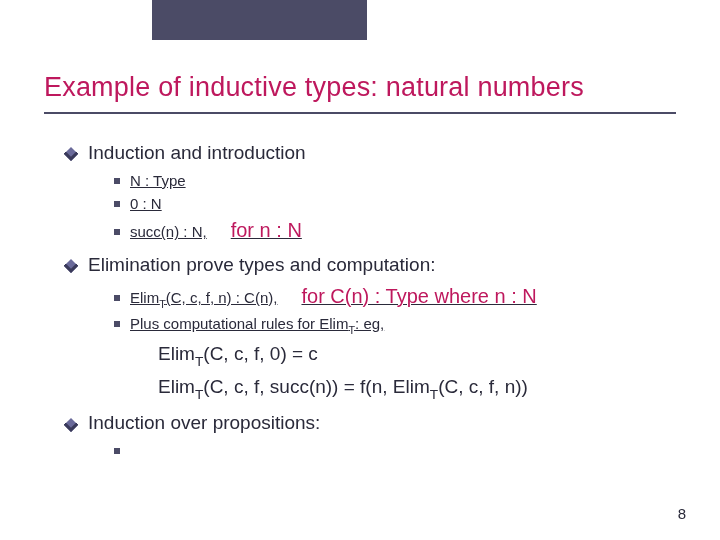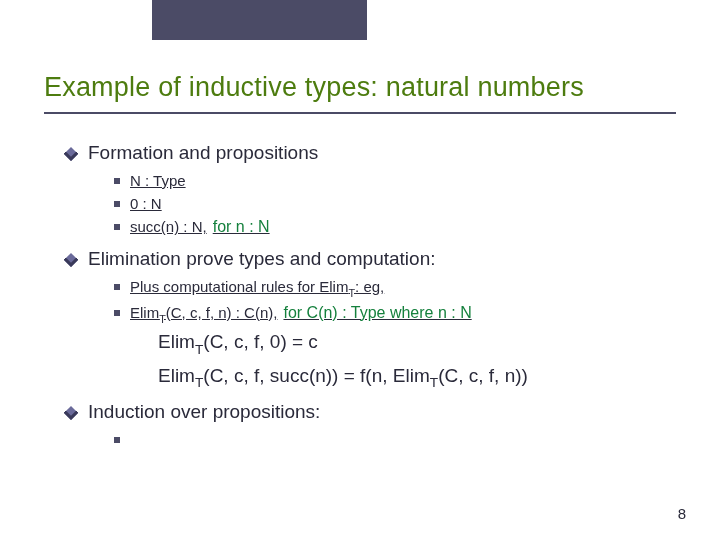--- a/index.html
+++ b/index.html
@@ -28,21 +28,21 @@
     width: 720px;
     height: 540px;
     box-sizing: border-box;
   }
   .title {
     position: absolute;
     top: 72px;
     left: 44px;
     font-size: 27px;
     font-weight: 400;
-    color: #4d7c0f;
+    color: #be185d;
     letter-spacing: 0.2px;
   }
   .hr {
     position: absolute;
     top: 112px;
     left: 44px;
     width: 632px;
     height: 2px;
     background: #4b4b66;
   }
@@ -92,23 +92,23 @@
     font-size: 19px;
     line-height: 1.5;
   }
   .sub {
     font-size: 0.72em;
     vertical-align: sub;
     position: relative;
     top: 1px;
   }
   .note {
-    font-size: 16px;
-    color: #15803d;
-    margin-left: 6px;
+    font-size: 20px;
+    color: #be185d;
+    margin-left: 24px;
   }
   .pagenum {
     position: absolute;
     bottom: 18px;
     right: 34px;
     font-size: 15px;
     color: #2a2a3a;
   }
 </style>
 </head>
@@ -117,40 +117,40 @@
 <div class="top-band"></div>
 
 <div class="slide">
 
   <div class="title">Example of inductive types: natural numbers</div>
   <div class="hr"></div>
 
   <div class="content">
 
     <div class="lvl1">
-      <span class="bullet"><span class="diamond"></span></span><span>Formation and propositions</span>
+      <span class="bullet"><span class="diamond"></span></span><span>Induction and introduction</span>
     </div>
     <div class="lvl2">
       <span class="sq"></span><span>N : Type</span>
     </div>
     <div class="lvl2">
       <span class="sq"></span><span>0 : N</span>
     </div>
     <div class="lvl2">
       <span class="sq"></span><span>succ(n) : N,</span><span class="note">for n : N</span>
     </div>
 
     <div class="lvl1">
       <span class="bullet"><span class="diamond"></span></span><span>Elimination prove types and computation:</span>
     </div>
     <div class="lvl2">
-      <span class="sq"></span><span>Plus computational rules for Elim<span class="sub">T</span>: eg,</span>
+      <span class="sq"></span><span>Elim<span class="sub">T</span>(C, c, f, n) : C(n),</span><span class="note">for C(n) : Type where n : N</span>
     </div>
     <div class="lvl2">
-      <span class="sq"></span><span>Elim<span class="sub">T</span>(C, c, f, n) : C(n),</span><span class="note">for C(n) : Type where n : N</span>
+      <span class="sq"></span><span>Plus computational rules for Elim<span class="sub">T</span>: eg,</span>
     </div>
     <div class="lvl3">Elim<span class="sub">T</span>(C, c, f, 0) = c</div>
     <div class="lvl3">Elim<span class="sub">T</span>(C, c, f, succ(n)) = f(n, Elim<span class="sub">T</span>(C, c, f, n))</div>
 
     <div class="lvl1">
       <span class="bullet"><span class="diamond"></span></span><span>Induction over propositions:</span>
     </div>
     <div class="lvl2">
       <span class="sq"></span>
     </div>

